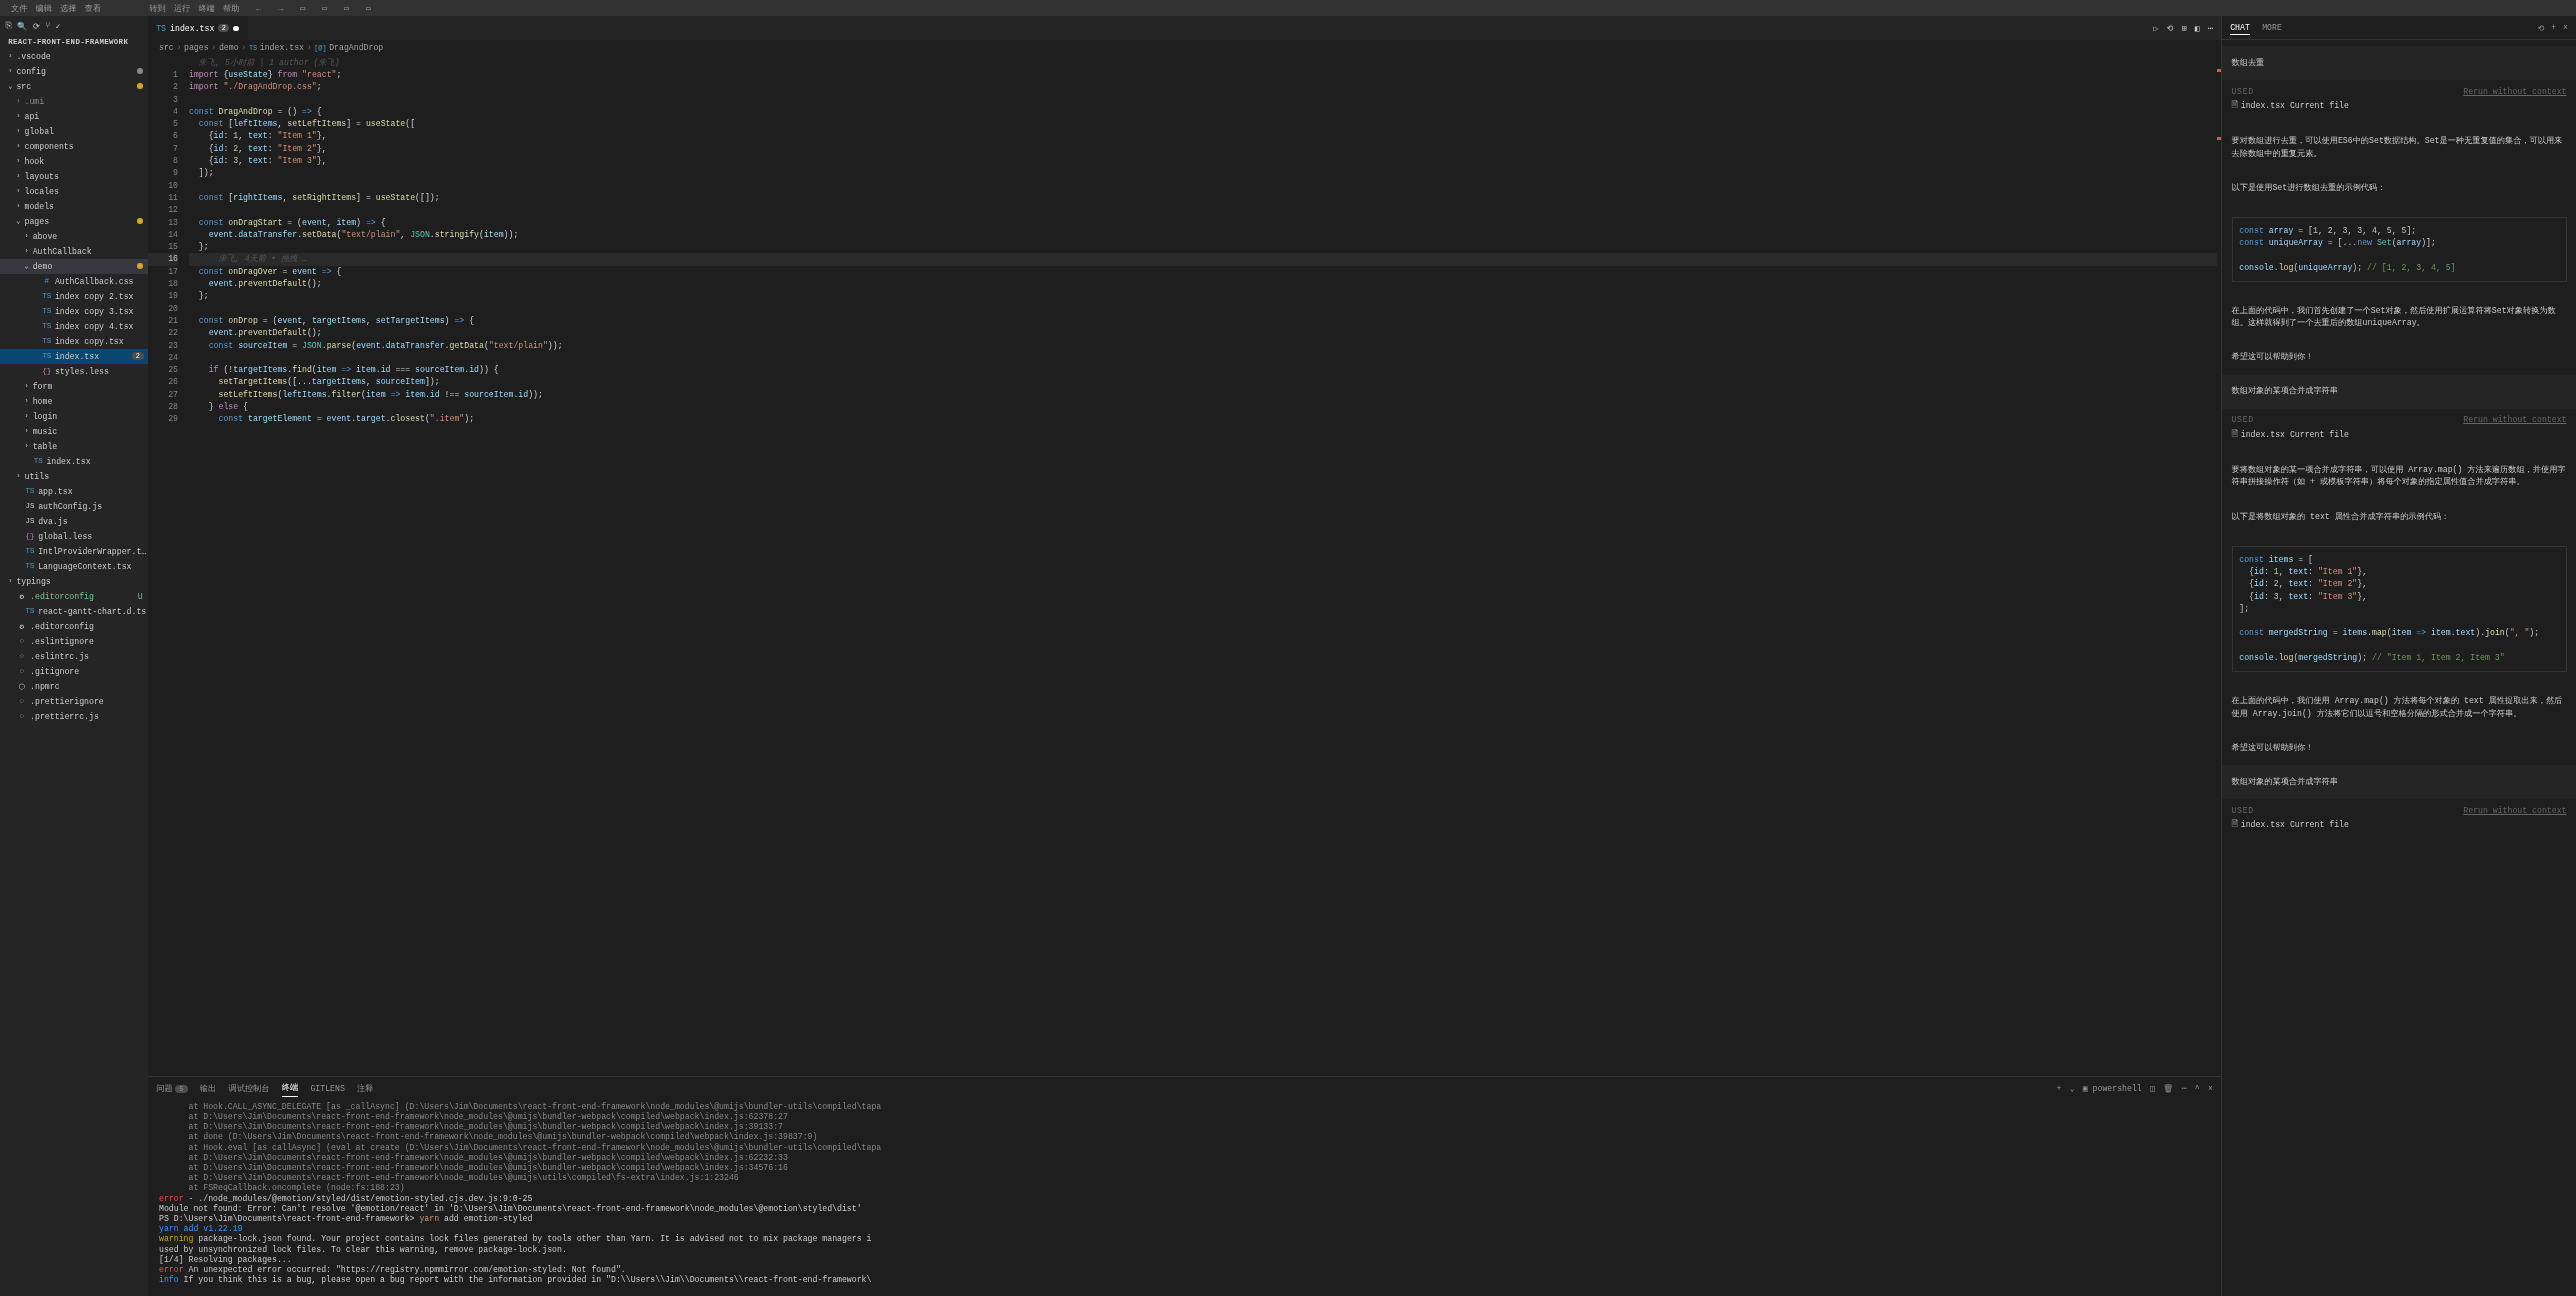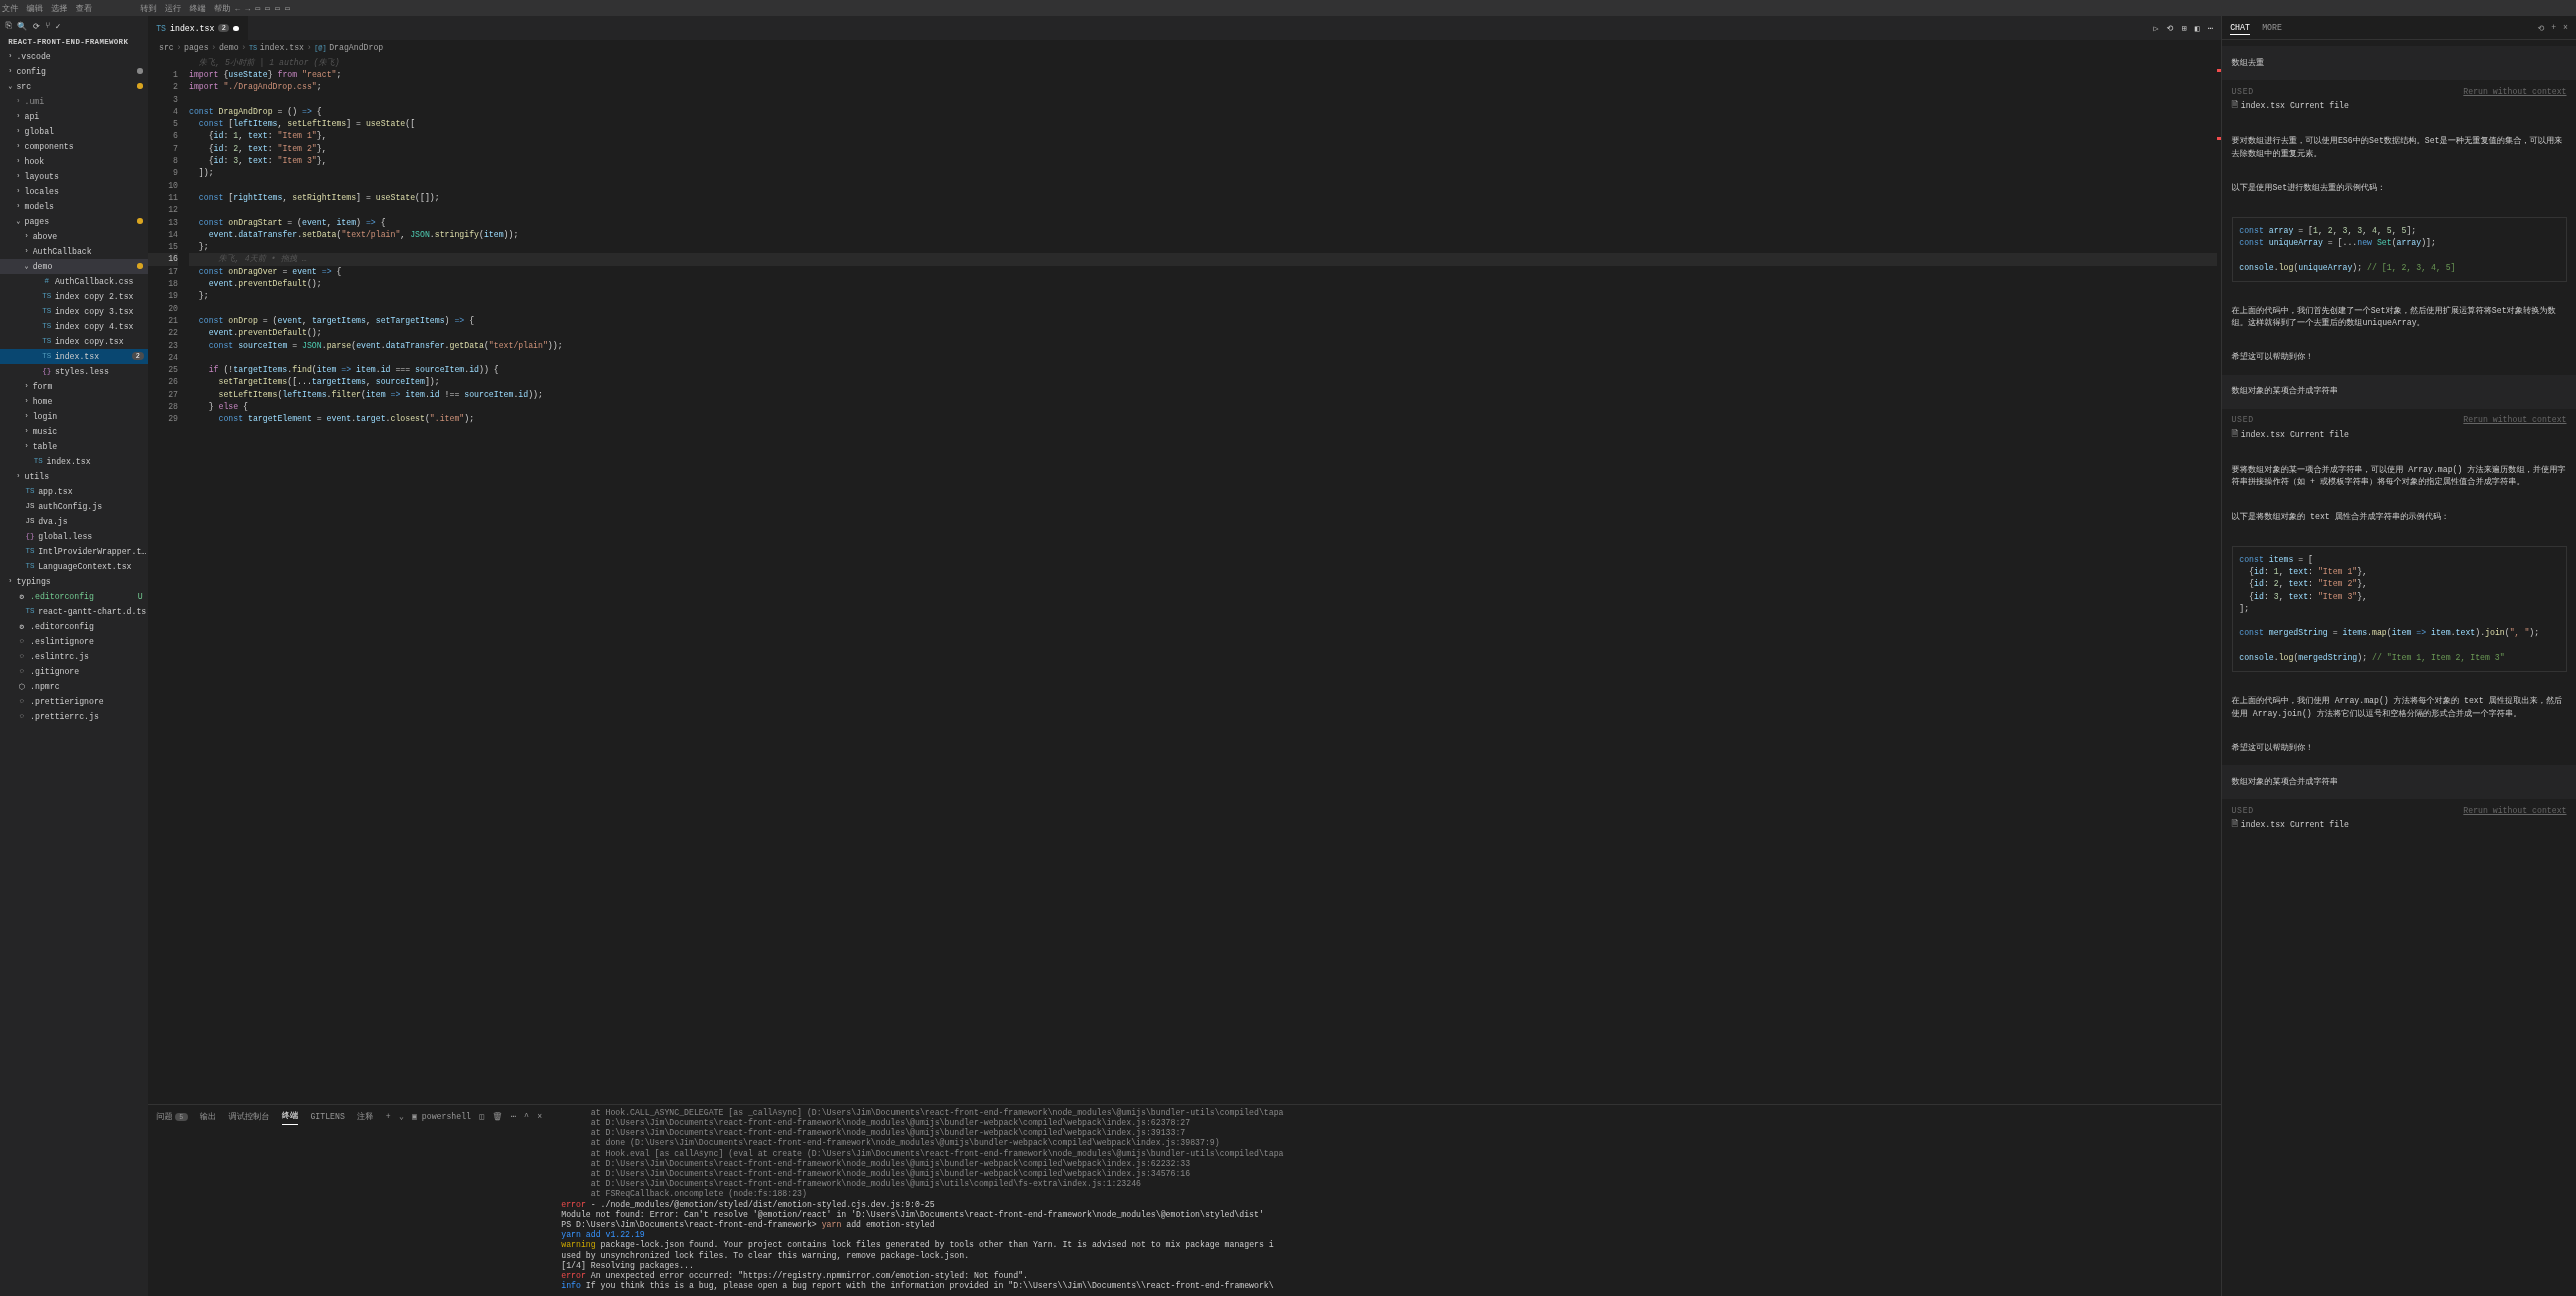--- a/index.html
+++ b/index.html
@@ -1,17 +1,17 @@
 <!DOCTYPE html>
 <html><head>
 <meta charset="utf-8">
 <style>
 *{margin:0;padding:0;box-sizing:border-box;font-family:Consolas,'Courier New',monospace;font-size:8.2px}
 body{background:#1e1e1e;color:#ccc;height:100vh;overflow:hidden;display:flex;flex-direction:column}
-.titlebar{height:16.3px;background:#323233;display:flex;align-items:center;padding:0 2px;color:#999;font-size:7.5px;gap:5px}
+.titlebar{height:16.3px;background:#323233;display:flex;align-items:center;padding:0 11px;color:#999;font-size:7.5px;gap:17px}
 .titlebar .center{flex:1;text-align:center}
 .main{flex:1;display:flex;overflow:hidden}
 .sidebar{width:148px;background:#252526;display:flex;flex-direction:column;overflow:hidden}
 .sidebar-header{height:19px;display:flex;align-items:center;padding:0 5.4px;gap:5.4px}
 .sidebar-title{padding:2.7px 8.2px;font-size:7.5px;font-weight:bold;color:#ccc;letter-spacing:0.3px}
 .tree{flex:1;overflow-y:auto;font-size:8.2px}
 .tree-item{display:flex;align-items:center;height:15px;padding-left:5.4px;cursor:pointer;position:relative}
 .tree-item.active{background:#37373d}
 .tree-item.selected{background:#094771}
 .tree-item .chev{width:8.2px;display:inline-block;color:#ccc;font-size:6.8px}
@@ -31,21 +31,21 @@
 .breadcrumb .sep{color:#666}
 .code{flex:1;display:flex;overflow:hidden;position:relative}
 .gutter{width:41px;text-align:right;padding-right:11px;color:#858585;line-height:12.3px;font-size:8.2px;padding-top:1.4px}
 .gutter .ln{height:12.3px}
 .code-content{flex:1;line-height:12.3px;font-size:8.2px;padding-top:1.4px;white-space:pre;overflow:hidden}
 .code-content .line{height:12.3px}
 .k{color:#c586c0}.s{color:#ce9178}.f{color:#dcdcaa}.t{color:#4ec9b0}.v{color:#9cdcfe}.n{color:#b5cea8}.c{color:#6a9955}.p{color:#d4d4d4}.o{color:#569cd6}
 .blame{color:#555;font-style:italic}
 .minimap{width:4.1px;background:#1e1e1e;position:relative}
 .mm-err{position:absolute;right:0;width:4.1px;height:2.7px;background:#f14c4c}
-.panel{height:192px;border-top:0.7px solid #333;display:flex;background:#1e1e1e}
+.panel{height:220px;border-top:0.7px solid #333;display:flex;flex-direction:column;background:#1e1e1e}
 .panel-tabs{height:22px;display:flex;align-items:center;padding:0 8.2px;gap:12.3px;font-size:7.5px;color:#969696}
 .panel-tabs .ptab{cursor:pointer;padding:2.7px 0}
 .panel-tabs .ptab.active{color:#fff;border-bottom:0.7px solid #fff}
 .panel-tabs .pcount{background:#4d4d4d;border-radius:5.4px;padding:0 4.1px;margin-left:2.7px;font-size:6.8px}
 .panel-tabs .pright{margin-left:auto;display:flex;gap:8.2px;align-items:center}
 .terminal{flex:1;padding:2.7px 11px;overflow:hidden;font-size:8.2px;line-height:10.2px;white-space:pre-wrap;word-break:break-all}
 .term-err{color:#f14c4c}.term-warn{color:#cca700}.term-info{color:#3794ff}.term-cmd{color:#ce9178}.term-gray{color:#888}
 .chat{width:355px;background:#1e1e1e;border-left:0.7px solid #333;display:flex;flex-direction:column;overflow:hidden}
 .chat-tabs{height:24px;display:flex;align-items:center;padding:0 8.2px;gap:12.3px;border-bottom:0.7px solid #333;color:#969696;font-size:7.5px}
 .chat-tabs .ctab{cursor:pointer;padding:2.7px 0}

